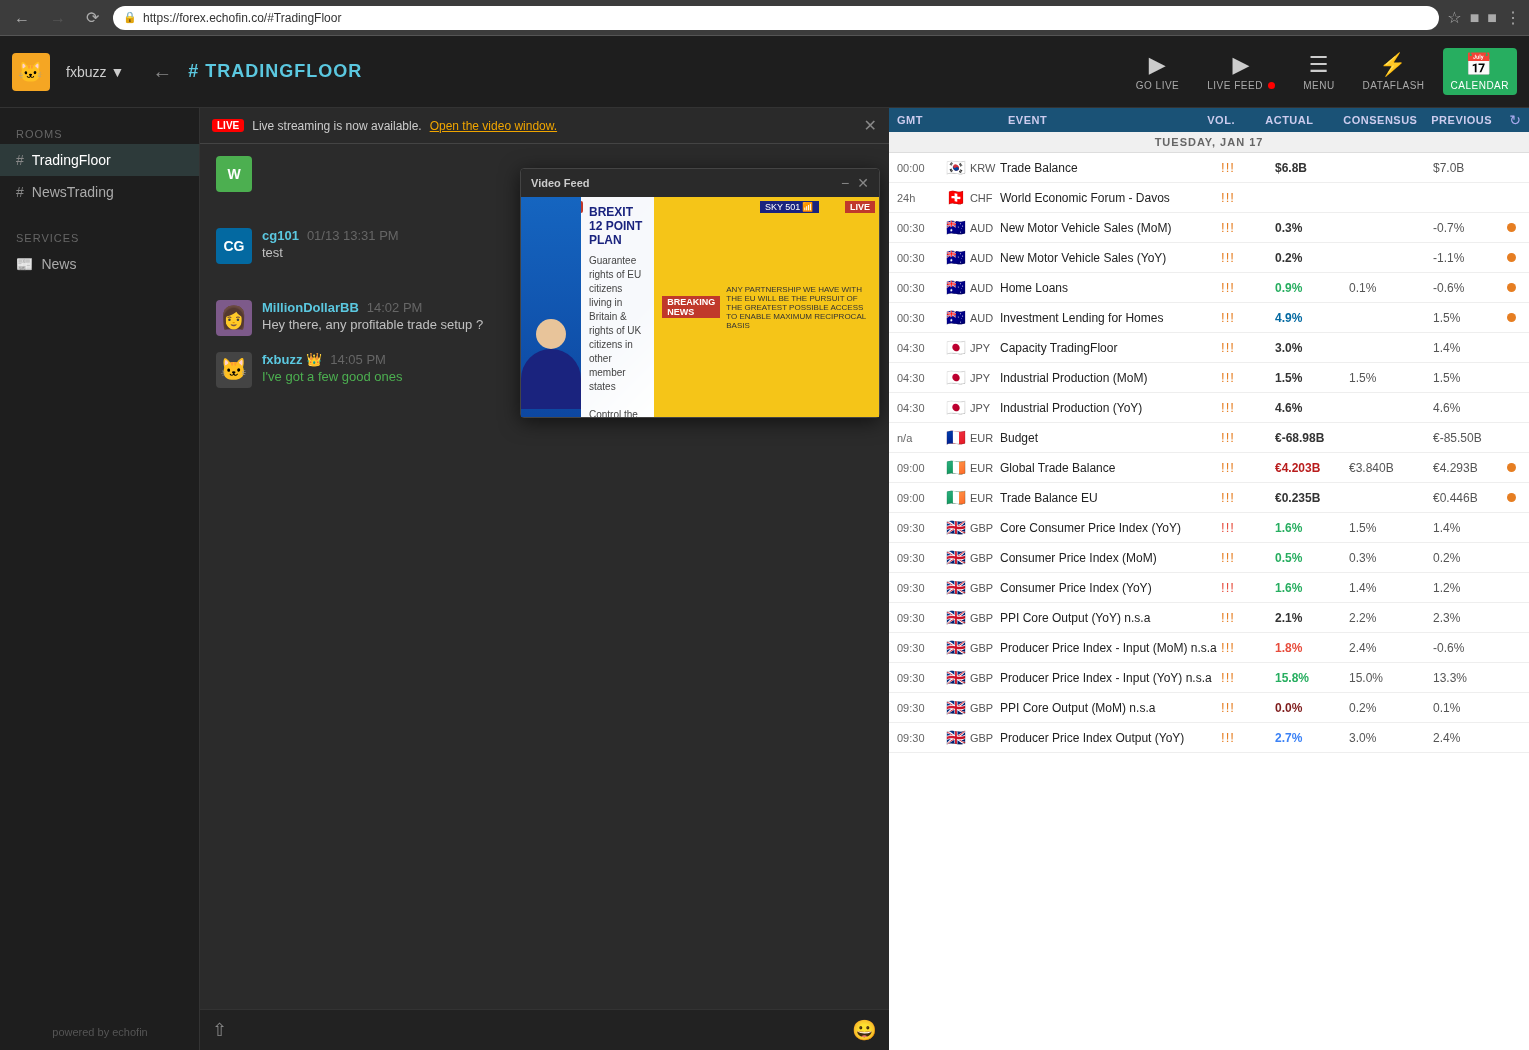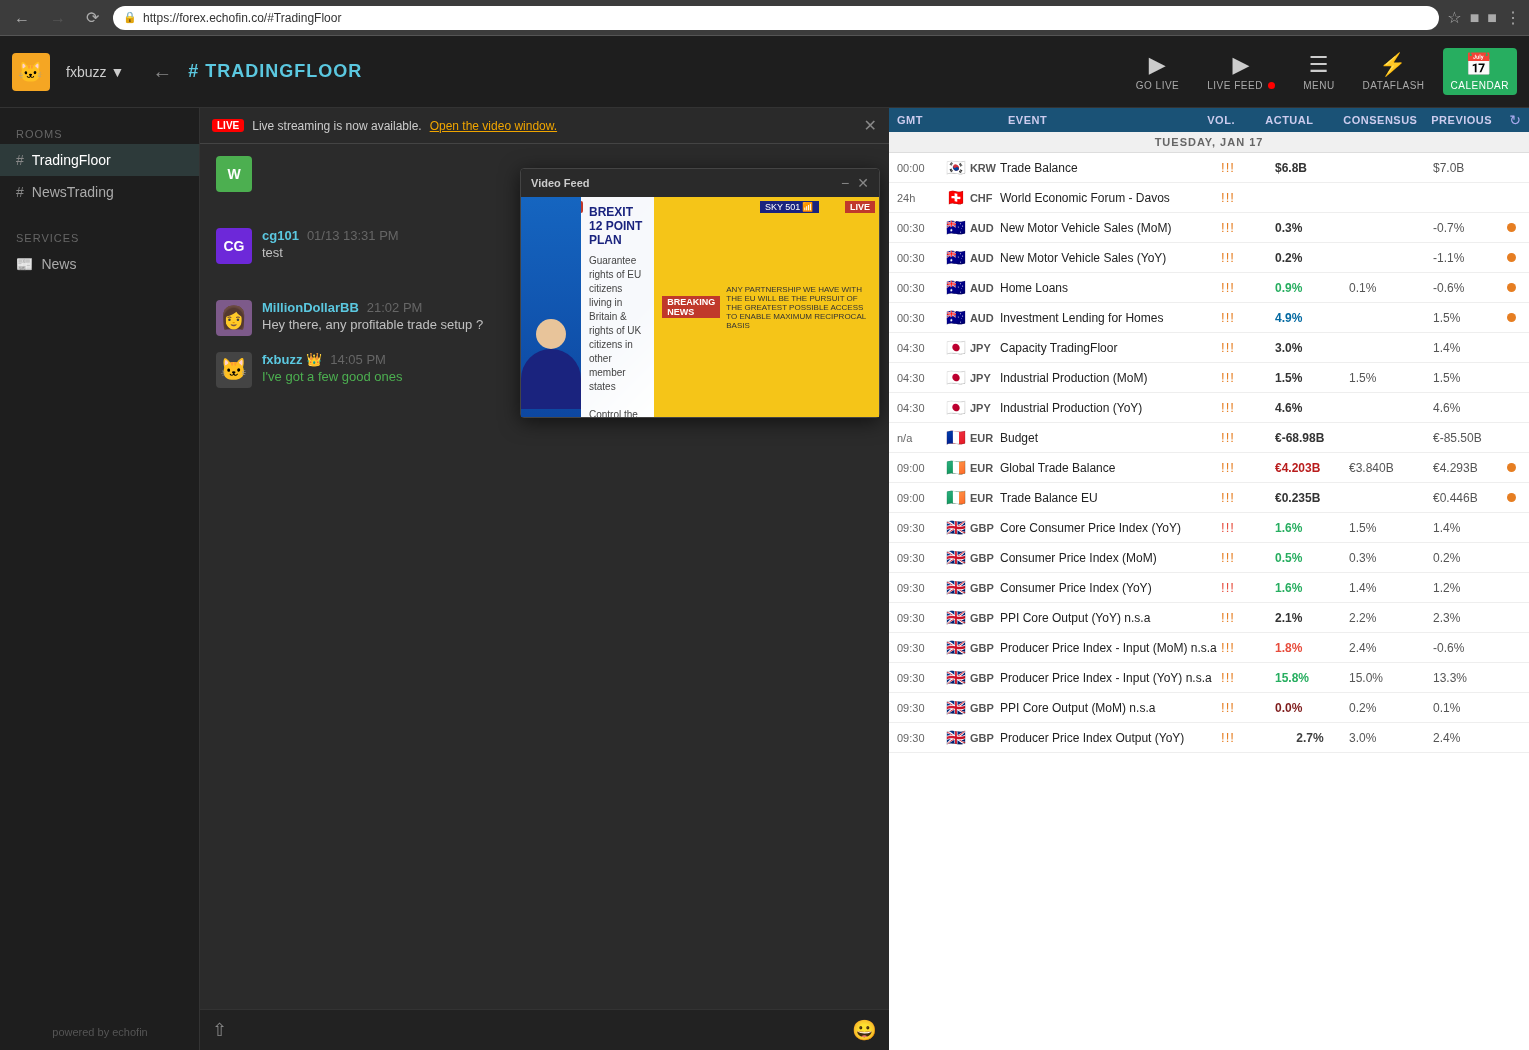--- a/index.html
+++ b/index.html
@@ -250,21 +250,21 @@
     }
     .cal-row {
       display: flex; align-items: center;
       padding: 5px 8px;
       border-bottom: 1px solid #eee;
       gap: 4px;
     }
     .cal-gmt { width: 45px; color: #666; font-size: 11px; flex-shrink: 0; }
     .cal-flag { width: 50px; display: flex; align-items: center; gap: 4px; flex-shrink: 0; }
     .flag-emoji { font-size: 16px; }
-    .cal-currency { font-size: 11px; color: #555; font-weight: bold; }
+    .cal-currency { font-size: 11px; color: #555; font-weight: normal; }
     .cal-event { flex: 1; font-size: 12px; color: #222; }
     .cal-vol { width: 50px; flex-shrink: 0; display: flex; align-items: center; gap: 1px; }
     .cal-actual { width: 70px; flex-shrink: 0; font-size: 12px; font-weight: bold; }
     .cal-consensus { width: 80px; flex-shrink: 0; font-size: 12px; color: #555; }
     .cal-previous { width: 70px; flex-shrink: 0; font-size: 12px; color: #555; }
     .cal-dot { width: 14px; flex-shrink: 0; }
     .dot { width: 9px; height: 9px; border-radius: 50%; background: #e67e22; display: inline-block; }
   </style>
 </head>
 <body>
@@ -350,40 +350,40 @@
 
     <div class="chat-messages">
 
       <div class="chat-message">
         <div class="msg-avatar" style="background:#4caf50;">W</div>
       </div>
 
       <div class="date-divider">Jan</div>
 
       <div class="chat-message">
-        <div class="msg-avatar" style="background:#6d28d9;">CG</div>
+        <div class="msg-avatar" style="background:#0369a1;">CG</div>
         <div class="msg-body">
           <div class="msg-header">
             <span class="msg-username">cg101</span>
             <span class="msg-time">01/13 13:31 PM</span>
           </div>
           <div class="msg-text">test</div>
         </div>
       </div>
 
       <div class="date-divider">Jan</div>
 
       <div class="chat-message">
         <div class="msg-avatar" style="background:#7d5a8a; overflow:hidden;">
           <span style="font-size:22px;">👩</span>
         </div>
         <div class="msg-body">
           <div class="msg-header">
             <span class="msg-username">MillionDollarBB</span>
-            <span class="msg-time">21:02 PM</span>
+            <span class="msg-time">14:02 PM</span>
           </div>
           <div class="msg-text">Hey there, any profitable trade setup ?</div>
         </div>
       </div>
 
       <div class="chat-message">
         <div class="msg-avatar" style="background:#444; overflow:hidden;">
           <span style="font-size:22px;">🐱</span>
         </div>
         <div class="msg-body">
@@ -791,21 +791,21 @@
     <span class="cal-flag">
       <span class="flag-emoji">🇬🇧</span>
       <span class="cal-currency">GBP</span>
     </span>
     <span class="cal-event">Producer Price Index Output (YoY)</span>
     <span class="cal-vol">
             <span style="color:#e67e22;font-size:13px;">!</span>
             <span style="color:#e67e22;font-size:13px;">!</span>
             <span style="color:#e67e22;font-size:13px;">!</span>
           </span>
-    <span class="cal-actual" style="color:#404040;font-weight:bold;text-align:center;">2.7%</span>
+    <span class="cal-actual" style="color:#3b82f6;font-weight:bold;">2.7%</span>
     <span class="cal-consensus">3.0%</span>
     <span class="cal-previous">2.4%</span>
     <span class="cal-dot"></span>
   </div>
       </div>
   </div>
 
 </div>
 
 </body></html>

